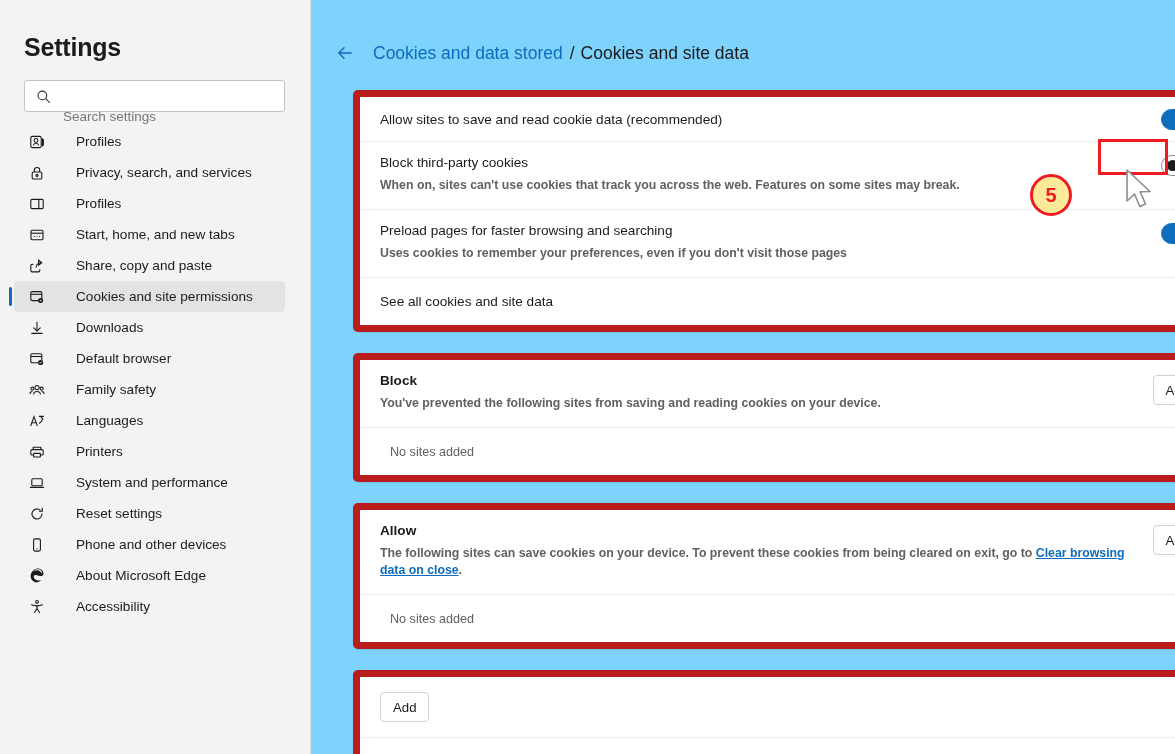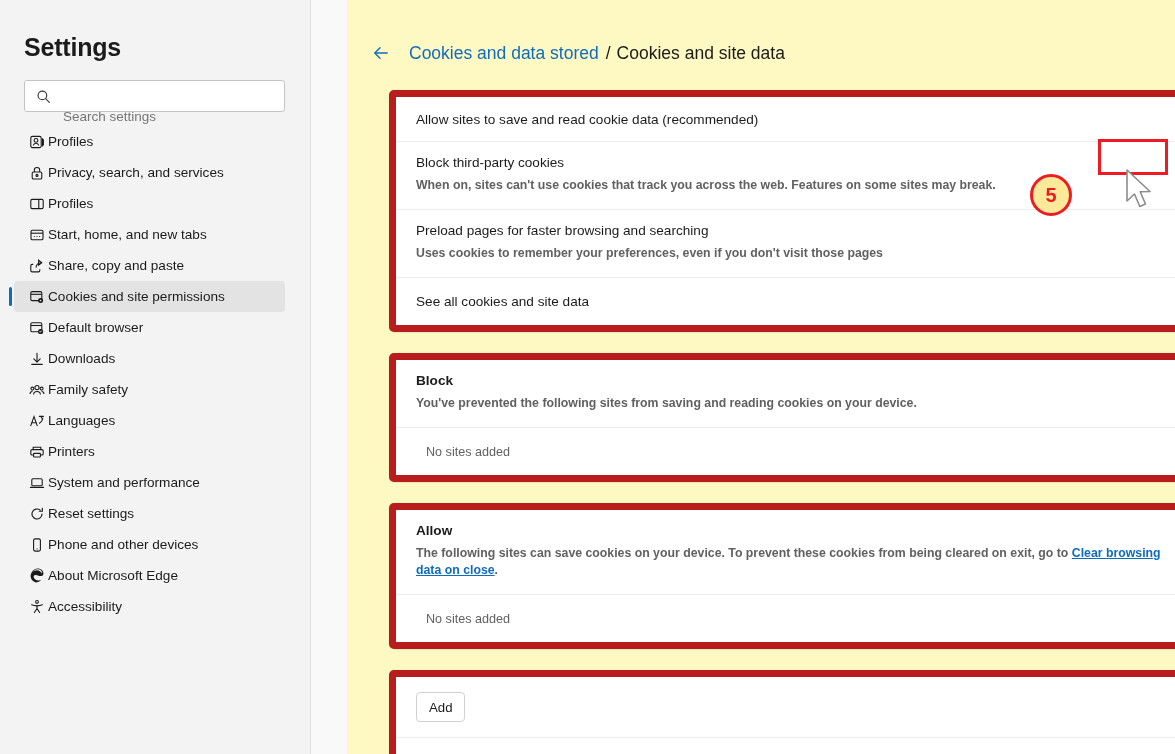--- a/index.html
+++ b/index.html
@@ -12,21 +12,20 @@
     background: #f9f9f9;
     color: #1b1b1b;
     -webkit-font-smoothing: antialiased;
   }
 
   #app {
     position: relative;
     width: 1175px;
     height: 754px;
     display: flex;
-    gap: 36px;
   }
 
   
   .sidebar {
     width: 311px;
     height: 754px;
     background: #f3f3f3;
     border-right: 1px solid #e0e0e0;
     flex: 0 0 311px;
     position: relative;
@@ -83,21 +82,21 @@
     padding-left: 13px;
     cursor: pointer;
   }
   .nav-item .nicon {
     width: 20px; height: 20px;
     flex: 0 0 20px;
     display: flex; align-items: center; justify-content: center;
     color: #1b1b1b;
   }
   .nav-item .nlabel {
-    margin-left: 1px;
+    margin-left: 29px;
     font-size: 13.6px;
     color: #1b1b1b;
     white-space: nowrap;
   }
   .nav-item.selected {
     background: #e3e3e3;
   }
   .nav-item.selected::before {
     content: "";
     position: absolute;
@@ -106,21 +105,21 @@
     width: 3px;
     height: 19px;
     background: #0f6cbd;
     border-radius: 2px;
   }
 
   
   .content {
     flex: 1;
     height: 754px;
-    background: #fef9c3;
+    background: #7dd3fc;
     padding: 0 0 0 0;
     overflow: hidden;
     position: relative;
   }
 
   .breadcrumb {
     display: flex;
     align-items: center;
     margin: 39px 0 0 22px;
     height: 28px;
@@ -368,39 +367,39 @@
             <line x1="1.8" y1="5.3" x2="12.8" y2="5.3"></line>
             <circle cx="11.6" cy="11.5" r="2.5" fill="currentColor" stroke="none"></circle>
             <circle cx="11.6" cy="11.5" r="0.85" fill="#e3e3e3" stroke="none"></circle>
           </svg>
         </span>
         <span class="nlabel">Cookies and site permissions</span>
       </div>
 
       <div class="nav-item">
         <span class="nicon">
+          <svg width="16" height="16" viewBox="0 0 16 16" fill="none" stroke="currentColor" stroke-width="1.1" stroke-linecap="round">
+            <line x1="8" y1="2.4" x2="8" y2="10.8"></line>
+            <path d="M4.8 7.8L8 11l3.2-3.2"></path>
+            <line x1="2.8" y1="13.4" x2="13.2" y2="13.4"></line>
+          </svg>
+        </span>
+        <span class="nlabel">Downloads</span>
+      </div>
+
+      <div class="nav-item">
+        <span class="nicon">
           <svg width="16" height="16" viewBox="0 0 16 16" fill="none" stroke="currentColor" stroke-width="1.1">
             <rect x="1.8" y="2.8" width="11" height="9" rx="1.3"></rect>
             <line x1="1.8" y1="5.5" x2="12.8" y2="5.5"></line>
             <circle cx="11.6" cy="11.5" r="2.6" fill="currentColor" stroke="none"></circle>
             <path d="M10.4 11.5l0.8 0.8 1.6-1.7" stroke="#f3f3f3" stroke-width="1"></path>
           </svg>
         </span>
         <span class="nlabel">Default browser</span>
-      </div>
-
-      <div class="nav-item">
-        <span class="nicon">
-          <svg width="16" height="16" viewBox="0 0 16 16" fill="none" stroke="currentColor" stroke-width="1.1" stroke-linecap="round">
-            <line x1="8" y1="2.4" x2="8" y2="10.8"></line>
-            <path d="M4.8 7.8L8 11l3.2-3.2"></path>
-            <line x1="2.8" y1="13.4" x2="13.2" y2="13.4"></line>
-          </svg>
-        </span>
-        <span class="nlabel">Downloads</span>
       </div>
 
       <div class="nav-item">
         <span class="nicon">
           <svg width="16" height="16" viewBox="0 0 16 16" fill="none" stroke="currentColor" stroke-width="1.05">
             <circle cx="8" cy="5.6" r="2.1"></circle>
             <path d="M4.6 12.6c0-2 1.5-3.2 3.4-3.2s3.4 1.2 3.4 3.2"></path>
             <circle cx="3.4" cy="6.6" r="1.5"></circle>
             <path d="M1 12c0-1.5 1-2.5 2.4-2.5"></path>
             <circle cx="12.6" cy="6.6" r="1.5"></circle>

